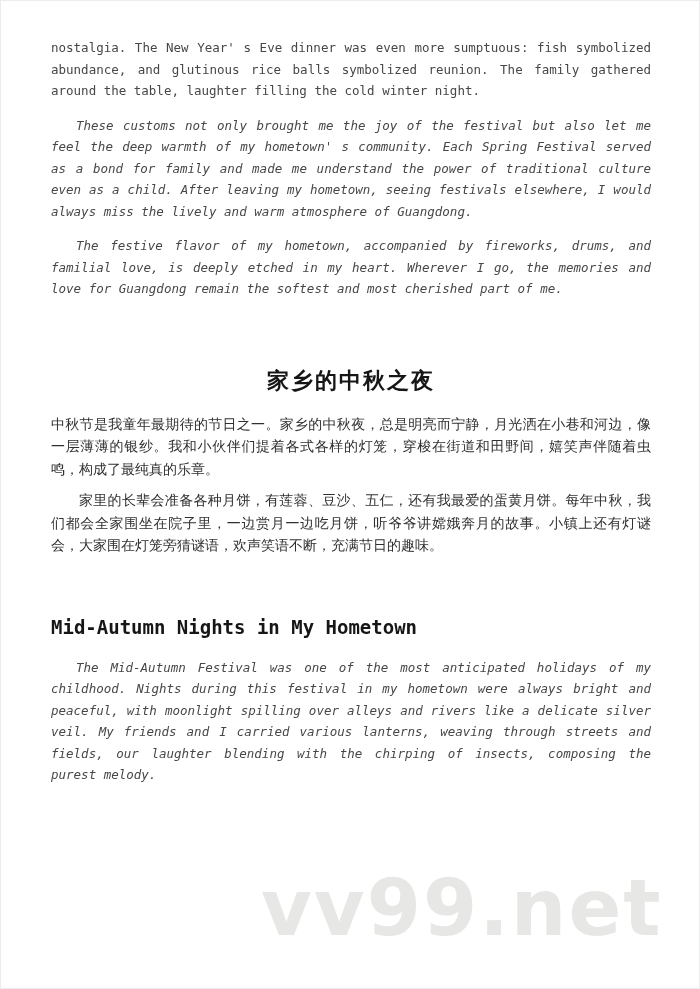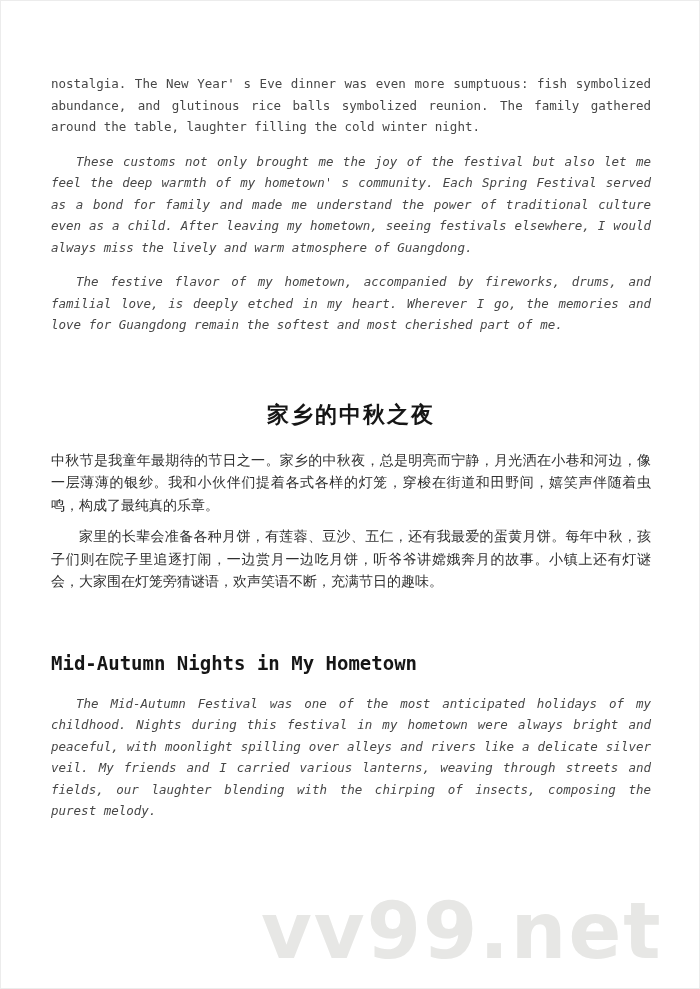--- a/index.html
+++ b/index.html
@@ -10,56 +10,56 @@
     overflow: hidden;
   }
   .page {
     position: absolute; inset: 0;
     background: #ffffff;
     border: 1px solid #ececec;
     box-sizing: border-box;
   }
   .watermark {
     position: absolute;
-    left: 260px; top: 891px;
+    left: 260px; top: 868px;
     font-family: "DejaVu Sans", sans-serif;
     font-weight: bold;
     font-size: 78px;
     line-height: 1;
     letter-spacing: 2px;
     color: #e7e7e5;
     z-index: 0;
     white-space: nowrap;
     user-select: none;
   }
   .content {
     position: relative;
     z-index: 1;
-    padding: 72px 48px 0 50px;
+    padding: 36px 48px 0 50px;
   }
   p.en {
     font-family: "DejaVu Sans Mono", "Liberation Mono", monospace;
     font-size: 12.5px;
     line-height: 21.5px;
     color: #474747;
     text-align: justify;
     margin: 0 0 13px 0;
   }
   p.en.indent { text-indent: 25px; font-style: italic; }
   p.cn {
     font-family: "DejaVu Sans", sans-serif;
     font-size: 14px;
     line-height: 22.5px;
     color: #303030;
     text-align: justify;
     margin: 6px 0 9px 0;
   }
   p.cn.indent { text-indent: 28px; }
   h1.cn-title {
-    font-family: Liberation Mono, monospace;
+    font-family: Liberation Serif, serif;
     font-weight: bold;
     font-size: 22px;
     line-height: 30px;
     letter-spacing: 2px;
     color: #161616;
     text-align: center;
     margin: 66px 0 17px 0;
   }
   h2.en-title {
     font-family: "DejaVu Sans Mono", "Liberation Mono", monospace;
@@ -99,21 +99,21 @@
     <p class="en">nostalgia. The New Year' s Eve dinner was even more sumptuous: fish symbolized abundance, and glutinous rice balls symbolized reunion. The family gathered around the table, laughter filling the cold winter night.</p>
 
     <p class="en indent">These customs not only brought me the joy of the festival but also let me feel the deep warmth of my hometown' s community. Each Spring Festival served as a bond for family and made me understand the power of traditional culture even as a child. After leaving my hometown, seeing festivals elsewhere, I would always miss the lively and warm atmosphere of Guangdong.</p>
 
     <p class="en indent">The festive flavor of my hometown, accompanied by fireworks, drums, and familial love, is deeply etched in my heart. Wherever I go, the memories and love for Guangdong remain the softest and most cherished part of me.</p>
 
     <h1 class="cn-title">家乡的中秋之夜</h1>
 
     <p class="cn">中秋节是我童年最期待的节日之一。家乡的中秋夜，总是明亮而宁静，月光洒在小巷和河边，像一层薄薄的银纱。我和小伙伴们提着各式各样的灯笼，穿梭在街道和田野间，嬉笑声伴随着虫鸣，构成了最纯真的乐章。</p>
 
-    <p class="cn indent">家里的长辈会准备各种月饼，有莲蓉、豆沙、五仁，还有我最爱的蛋黄月饼。每年中秋，孩子们则在院子里追逐打闹，一边赏月一边吃月饼，听爷爷讲嫦娥奔月的故事。小镇上还有灯谜会，大家围在灯笼旁猜谜语，欢声笑语不断，充满节日的趣味。</p>
+    <p class="cn indent">家里的长辈会准备各种月饼，有莲蓉、豆沙、五仁，还有我最爱的蛋黄月饼。每年中秋，我们都会全家围坐在院子里，一边赏月一边吃月饼，听爷爷讲嫦娥奔月的故事。小镇上还有灯谜会，大家围在灯笼旁猜谜语，欢声笑语不断，充满节日的趣味。</p>
 
 
 
     <h2 class="en-title">Mid-Autumn Nights in My Hometown</h2>
 
     <p class="en indent">The Mid-Autumn Festival was one of the most anticipated holidays of my childhood. Nights during this festival in my hometown were always bright and peaceful, with moonlight spilling over alleys and rivers like a delicate silver veil. My friends and I carried various lanterns, weaving through streets and fields, our laughter blending with the chirping of insects, composing the purest melody.</p>
 
   </div>
 
 

